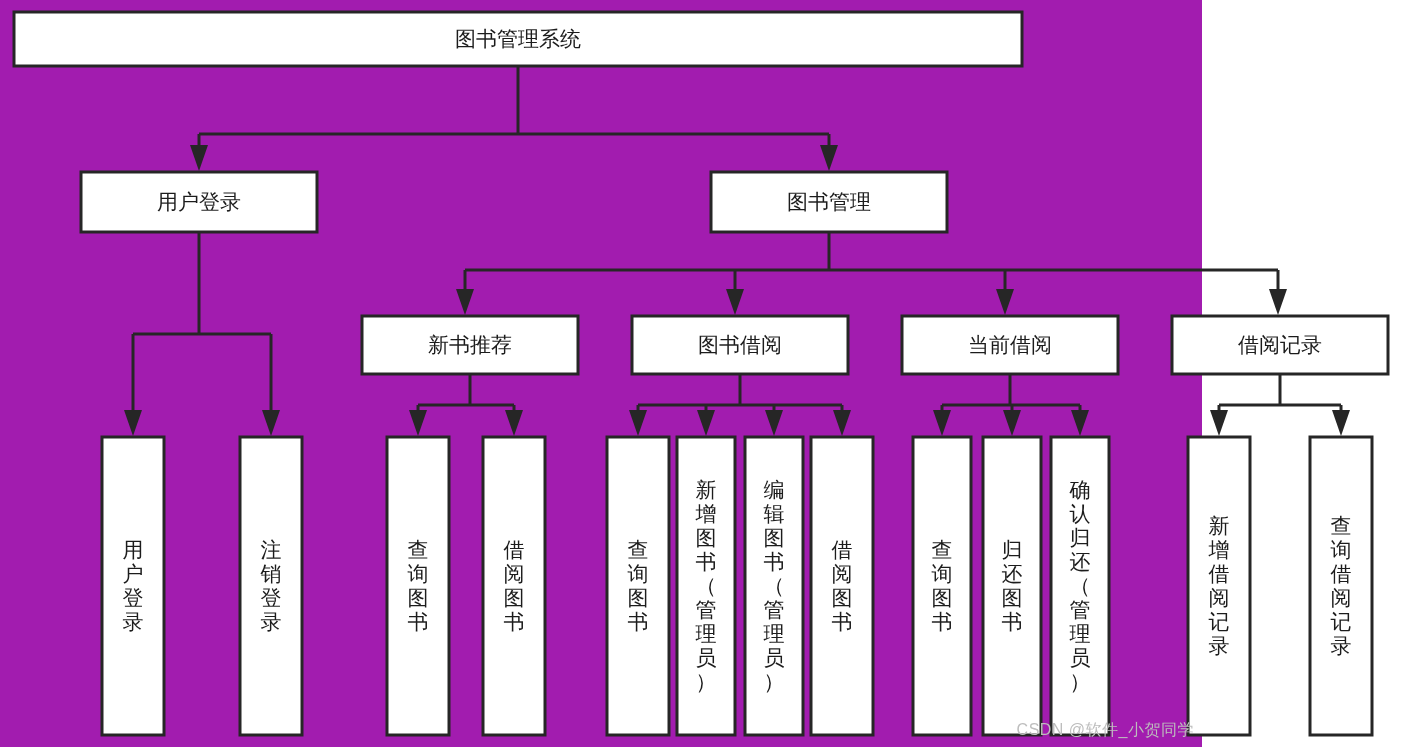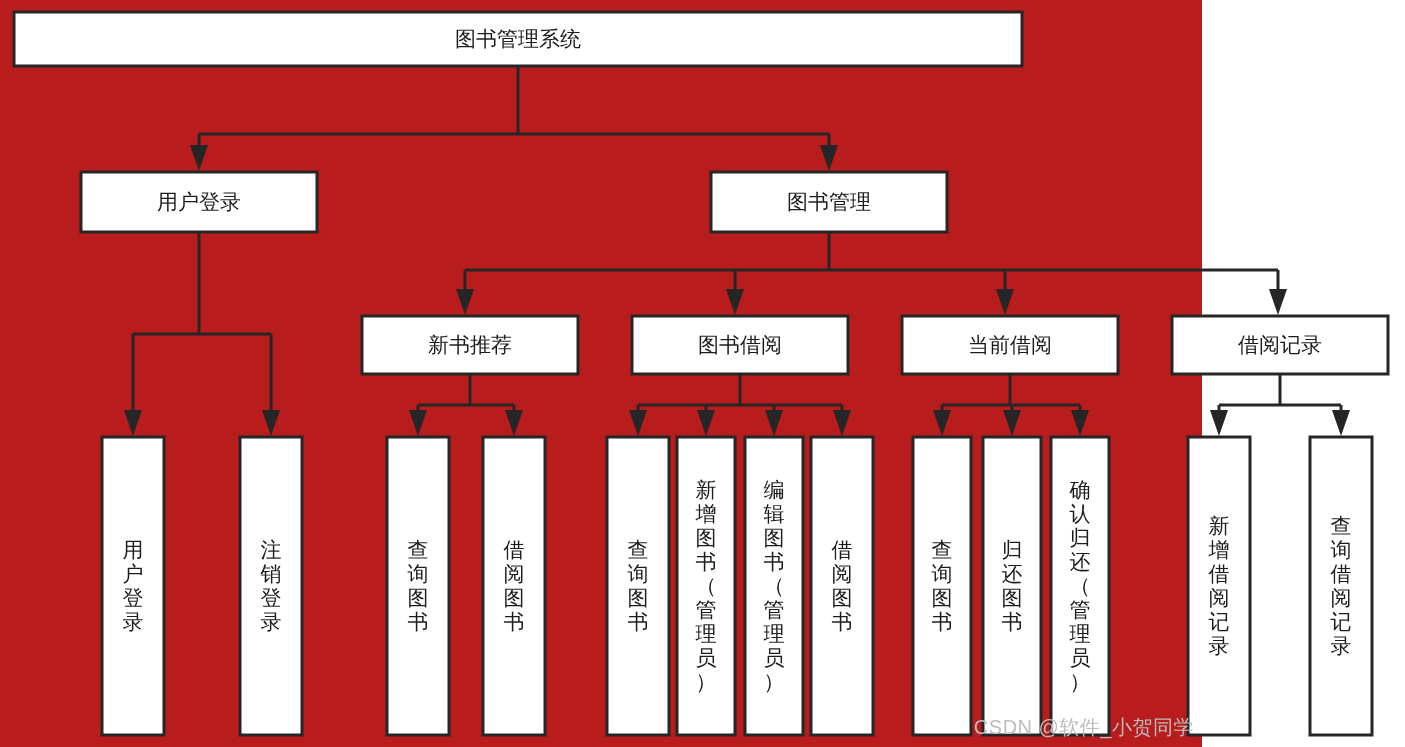--- a/index.html
+++ b/index.html
@@ -11,21 +11,21 @@
     width: 1405px;
     height: 747px;
     font-family: "Liberation Sans", "DejaVu Sans", sans-serif;
     overflow: hidden;
     position: relative;
   }
   #diagram-root {
     position: relative;
     width: 1202px;
     height: 747px;
-    background: #b91c1c;
+    background: #a21caf;
   }
   svg#flow {
     position: absolute;
     left: 0;
     top: 0;
     width: 1405px;
     height: 747px;
     display: block;
   }
   .node-box {
@@ -54,21 +54,21 @@
     font-family: "Liberation Sans", "DejaVu Sans", sans-serif;
     font-size: 21px;
     fill: #1c1c1c;
     text-anchor: middle;
   }
   .watermark-text {
     position: absolute;
     right: 8px;
     bottom: 6px;
     font-family: "Liberation Sans", "DejaVu Sans", sans-serif;
-    font-size: 20px;
+    font-size: 16px;
     color: #bdbdbd;
     letter-spacing: 0.5px;
     white-space: nowrap;
     user-select: none;
   }
 </style>
 </head>
 <body>
 
 <div id="diagram-root">

